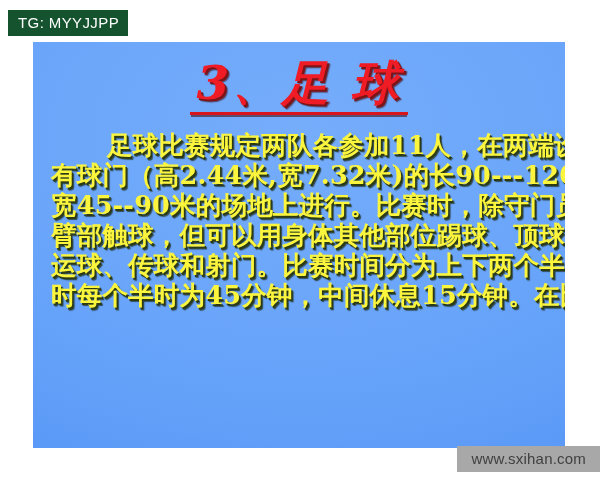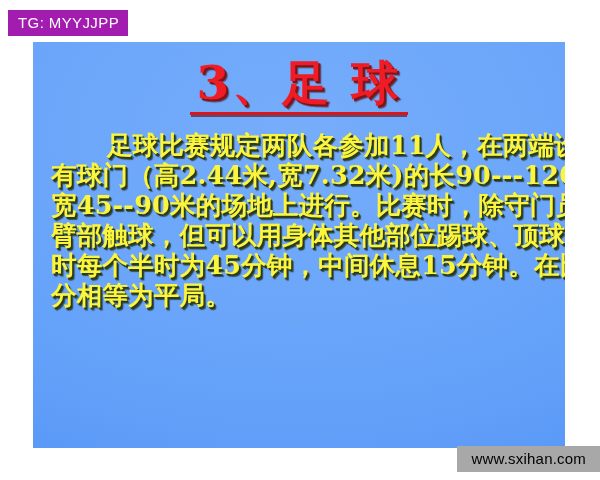--- a/index.html
+++ b/index.html
@@ -13,21 +13,21 @@
     font-family: "Liberation Sans", sans-serif;
     overflow: hidden;
     position: relative;
   }
 
   
   .tg-badge {
     position: absolute;
     left: 8px;
     top: 10px;
-    background: #a21caf;
+    background: #14532d;
     color: #ffffff;
     font-size: 15px;
     line-height: 26px;
     height: 26px;
     padding: 0 9px 0 10px;
     letter-spacing: 0.4px;
     font-family: "Liberation Sans", sans-serif;
     white-space: nowrap;
     z-index: 20;
   }
@@ -65,20 +65,21 @@
     color: #ef1c26;
     letter-spacing: 3px;
     line-height: 1.08;
     padding: 0 6px 3px 6px;
     text-shadow:
        2px 2px 0 #7d1418,
        3px 3px 1px rgba(60,10,14,0.55);
     border-bottom: 3px solid #d8141c;
     box-shadow: 0 3px 0 -1px rgba(70,14,18,0.6);
     white-space: nowrap;
+    font-style: italic;
   }
 
   
   .body-text {
     position: absolute;
     left: 18px;
     top: 88px;
     width: 500px;
     font-family: "DejaVu Serif", "Liberation Serif", serif;
     font-size: 25.5px;
@@ -99,21 +100,21 @@
   .body-text .line.indent {
     text-indent: 56px;
   }
 
   
   .watermark {
     position: absolute;
     right: 0px;
     bottom: 8px;
     background: #a8a8a8;
-    color: #000000;
+    color: #404040;
     font-size: 15px;
     line-height: 26px;
     height: 26px;
     padding: 0 14px;
     letter-spacing: 0.2px;
     white-space: nowrap;
     z-index: 20;
   }
 </style>
 </head>
@@ -125,19 +126,19 @@
 
   <div class="title-wrap">
     <span class="slide-title">3、足  球</span>
   </div>
 
   <div class="body-text">
     <span class="line indent">足球比赛规定两队各参加11人，在两端设</span>
     <span class="line">有球门（高2.44米,宽7.32米)的长90---120米、</span>
     <span class="line">宽45--90米的场地上进行。比赛时，除守门员</span>
     <span class="line">臂部触球，但可以用身体其他部位踢球、顶球、</span>
+    <span class="line">运球、传球和射门。比赛时间分为上下两个半</span>
     <span class="line">时每个半时为45分钟，中间休息15分钟。在比</span>
-    <span class="line">分相等为平局。</span>
   </div>
 
 </div>
 
 <div class="watermark">www.sxihan.com</div>
 
 </body></html>

